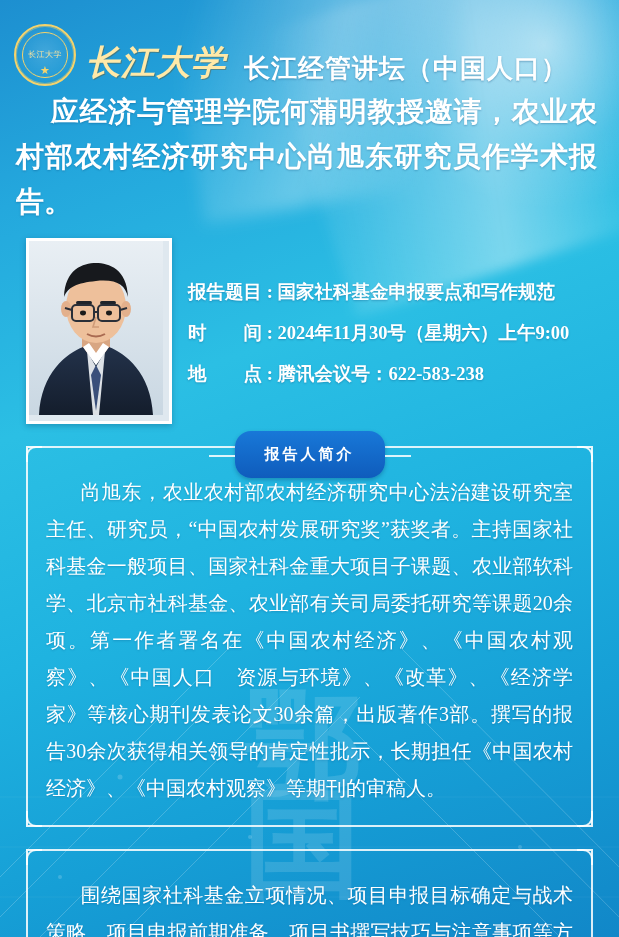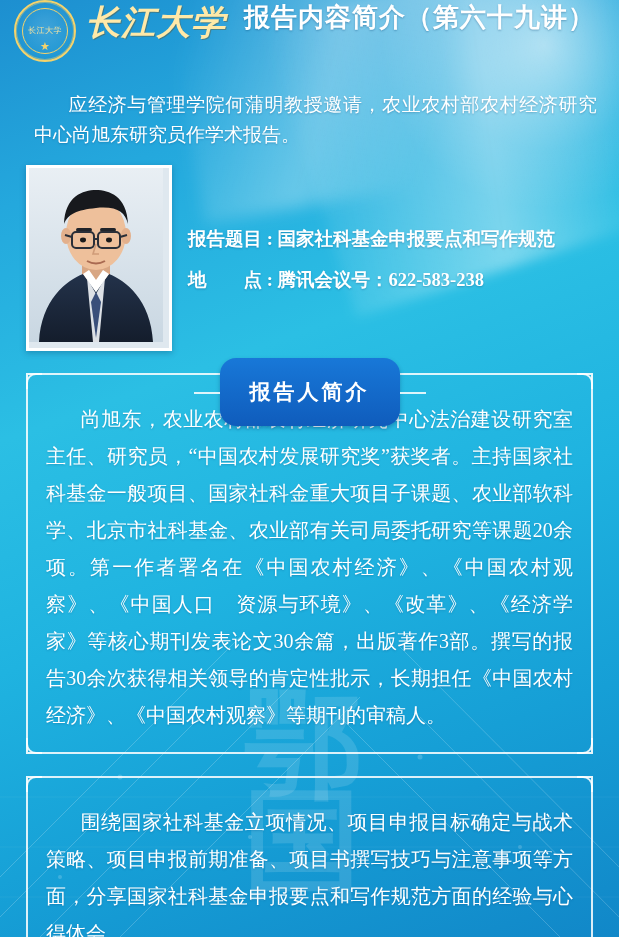--- a/index.html
+++ b/index.html
@@ -78,21 +78,21 @@
     white-space: nowrap;
   }
   .wm-line2 {
     margin-top: -24px;
   }
   
   .header {
     position: relative;
     height: 86px;
     display: flex;
-    align-items: flex-start;
+    align-items: flex-end;
     padding-left: 14px;
   }
   .univ-seal {
     width: 58px;
     height: 58px;
     border-radius: 50%;
     border: 2px solid #f5d36b;
     background: radial-gradient(circle at 50% 45%, rgba(255,255,255,.15) 0%, rgba(255,255,255,0) 70%);
     position: relative;
     flex: 0 0 auto;
@@ -139,25 +139,25 @@
     font-size: 26px;
     font-weight: bold;
     color: #ffffff;
     letter-spacing: 1px;
     white-space: nowrap;
     text-shadow: 0 1px 2px rgba(0,60,110,.35);
   }
   
   .invite {
     position: relative;
-    margin: 4px 22px 0 34px;
-    font-family: "Liberation Serif", serif;
-    font-size: 19px;
+    margin: 4px 22px 0 16px;
+    font-family: "Liberation Serif", serif;
+    font-size: 28px;
     line-height: 1.6;
-    font-weight: normal;
+    font-weight: bold;
     color: #ffffff;
     text-align: justify;
     text-shadow: 0 1px 2px rgba(0,60,110,.3);
   }
   .invite .indent {
     display: inline-block;
     width: 34px;
   }
   
   .info-row {
@@ -205,24 +205,24 @@
   }
   .section-title {
     position: absolute;
     top: -17px;
     left: 50%;
     transform: translateX(-50%);
     background: #0f63c4;
     background: linear-gradient(180deg, #1878d8 0%, #0f5cbc 100%);
     color: #ffffff;
     font-family: "Liberation Serif", serif;
-    font-size: 21px;
+    font-size: 15px;
     font-weight: bold;
     letter-spacing: 3px;
-    padding: 20px 30px;
+    padding: 14px 30px;
     border-radius: 16px;
     white-space: nowrap;
     box-shadow: 0 2px 4px rgba(0,40,90,.3);
   }
   .section-title::before,
   .section-title::after {
     content: "";
     position: absolute;
     top: 50%;
     width: 26px;
@@ -286,21 +286,21 @@
       <div class="wm-line2">国</div>
     </div>
   </div>
 
   <div class="header">
     <div class="univ-seal">
       <div class="seal-inner">长江大学</div>
       <div class="seal-star">★</div>
     </div>
     <div class="univ-name">长江大学</div>
-    <div class="forum-title">报告内容简介（第六十九讲）</div>
+    <div class="forum-title">长江经管讲坛（中国人口）</div>
   </div>
 
   <div class="invite">
     <span class="indent"></span><span>应经济与管理学院何蒲明教授邀请，农业农村部农村经济研究中心尚旭东研究员作学术报告。</span>
   </div>
 
   <div class="info-row">
     <div class="portrait">
       <svg width="134" height="174" viewBox="0 0 134 174">
         <defs>
@@ -344,20 +344,21 @@
 
         <ellipse cx="54" cy="72" rx="3" ry="2.4" fill="#1b1b1b"></ellipse>
         <ellipse cx="80" cy="72" rx="3" ry="2.4" fill="#1b1b1b"></ellipse>
 
         <path d="M67 76 L64 86 L70 86" fill="none" stroke="#cf9b78" stroke-width="1.6"></path>
         <path d="M58 93 Q67 98 76 93" fill="none" stroke="#a96a51" stroke-width="2"></path>
       </svg>
     </div>
     <div class="info-list">
       <div class="info-item">报告题目 : 国家社科基金申报要点和写作规范</div>
+      <div class="info-item">时　　间 : 2024年11月30号（星期六）上午9:00</div>
       <div class="info-item">地　　点 : 腾讯会议号：622-583-238</div>
     </div>
   </div>
 
   <div class="section">
     <span class="corner c-tl"></span>
     <span class="corner c-tr"></span>
     <span class="corner c-bl"></span>
     <span class="corner c-br"></span>
     <div class="section-title">报告人简介</div>

